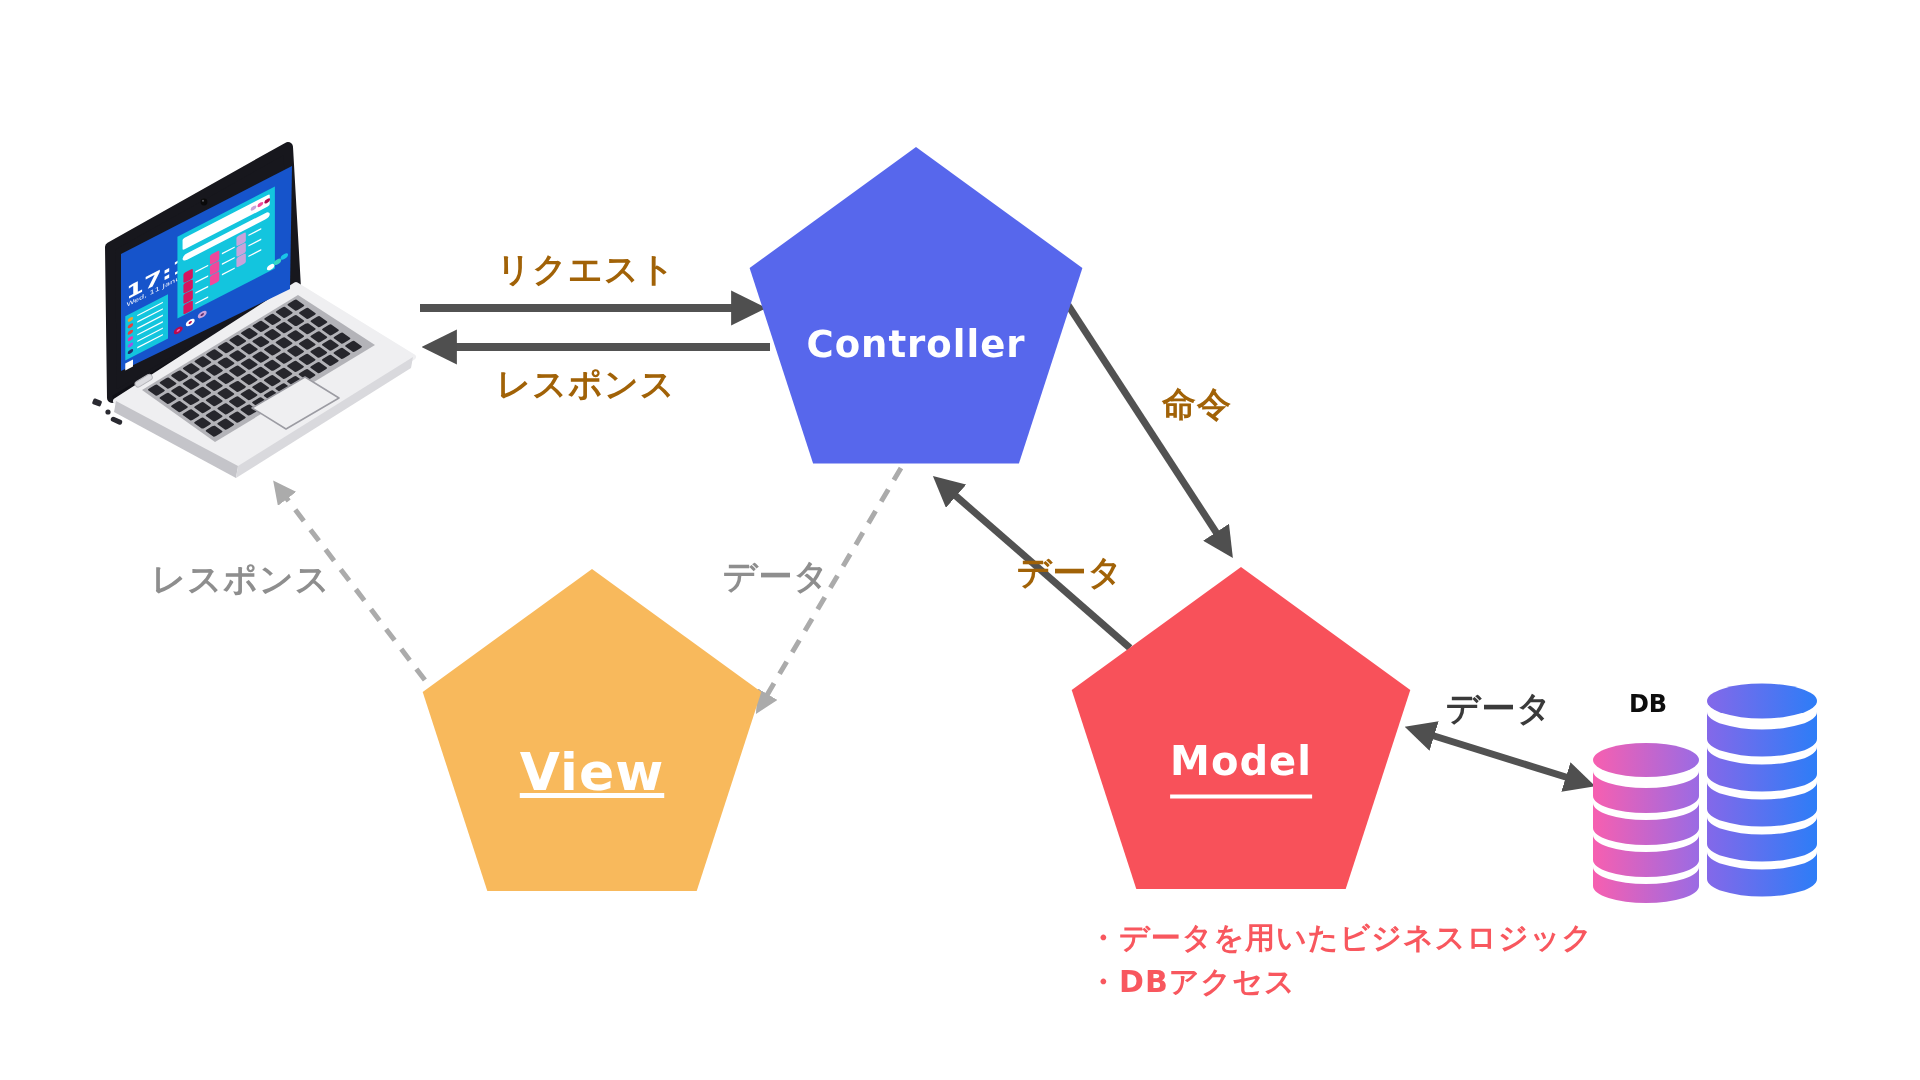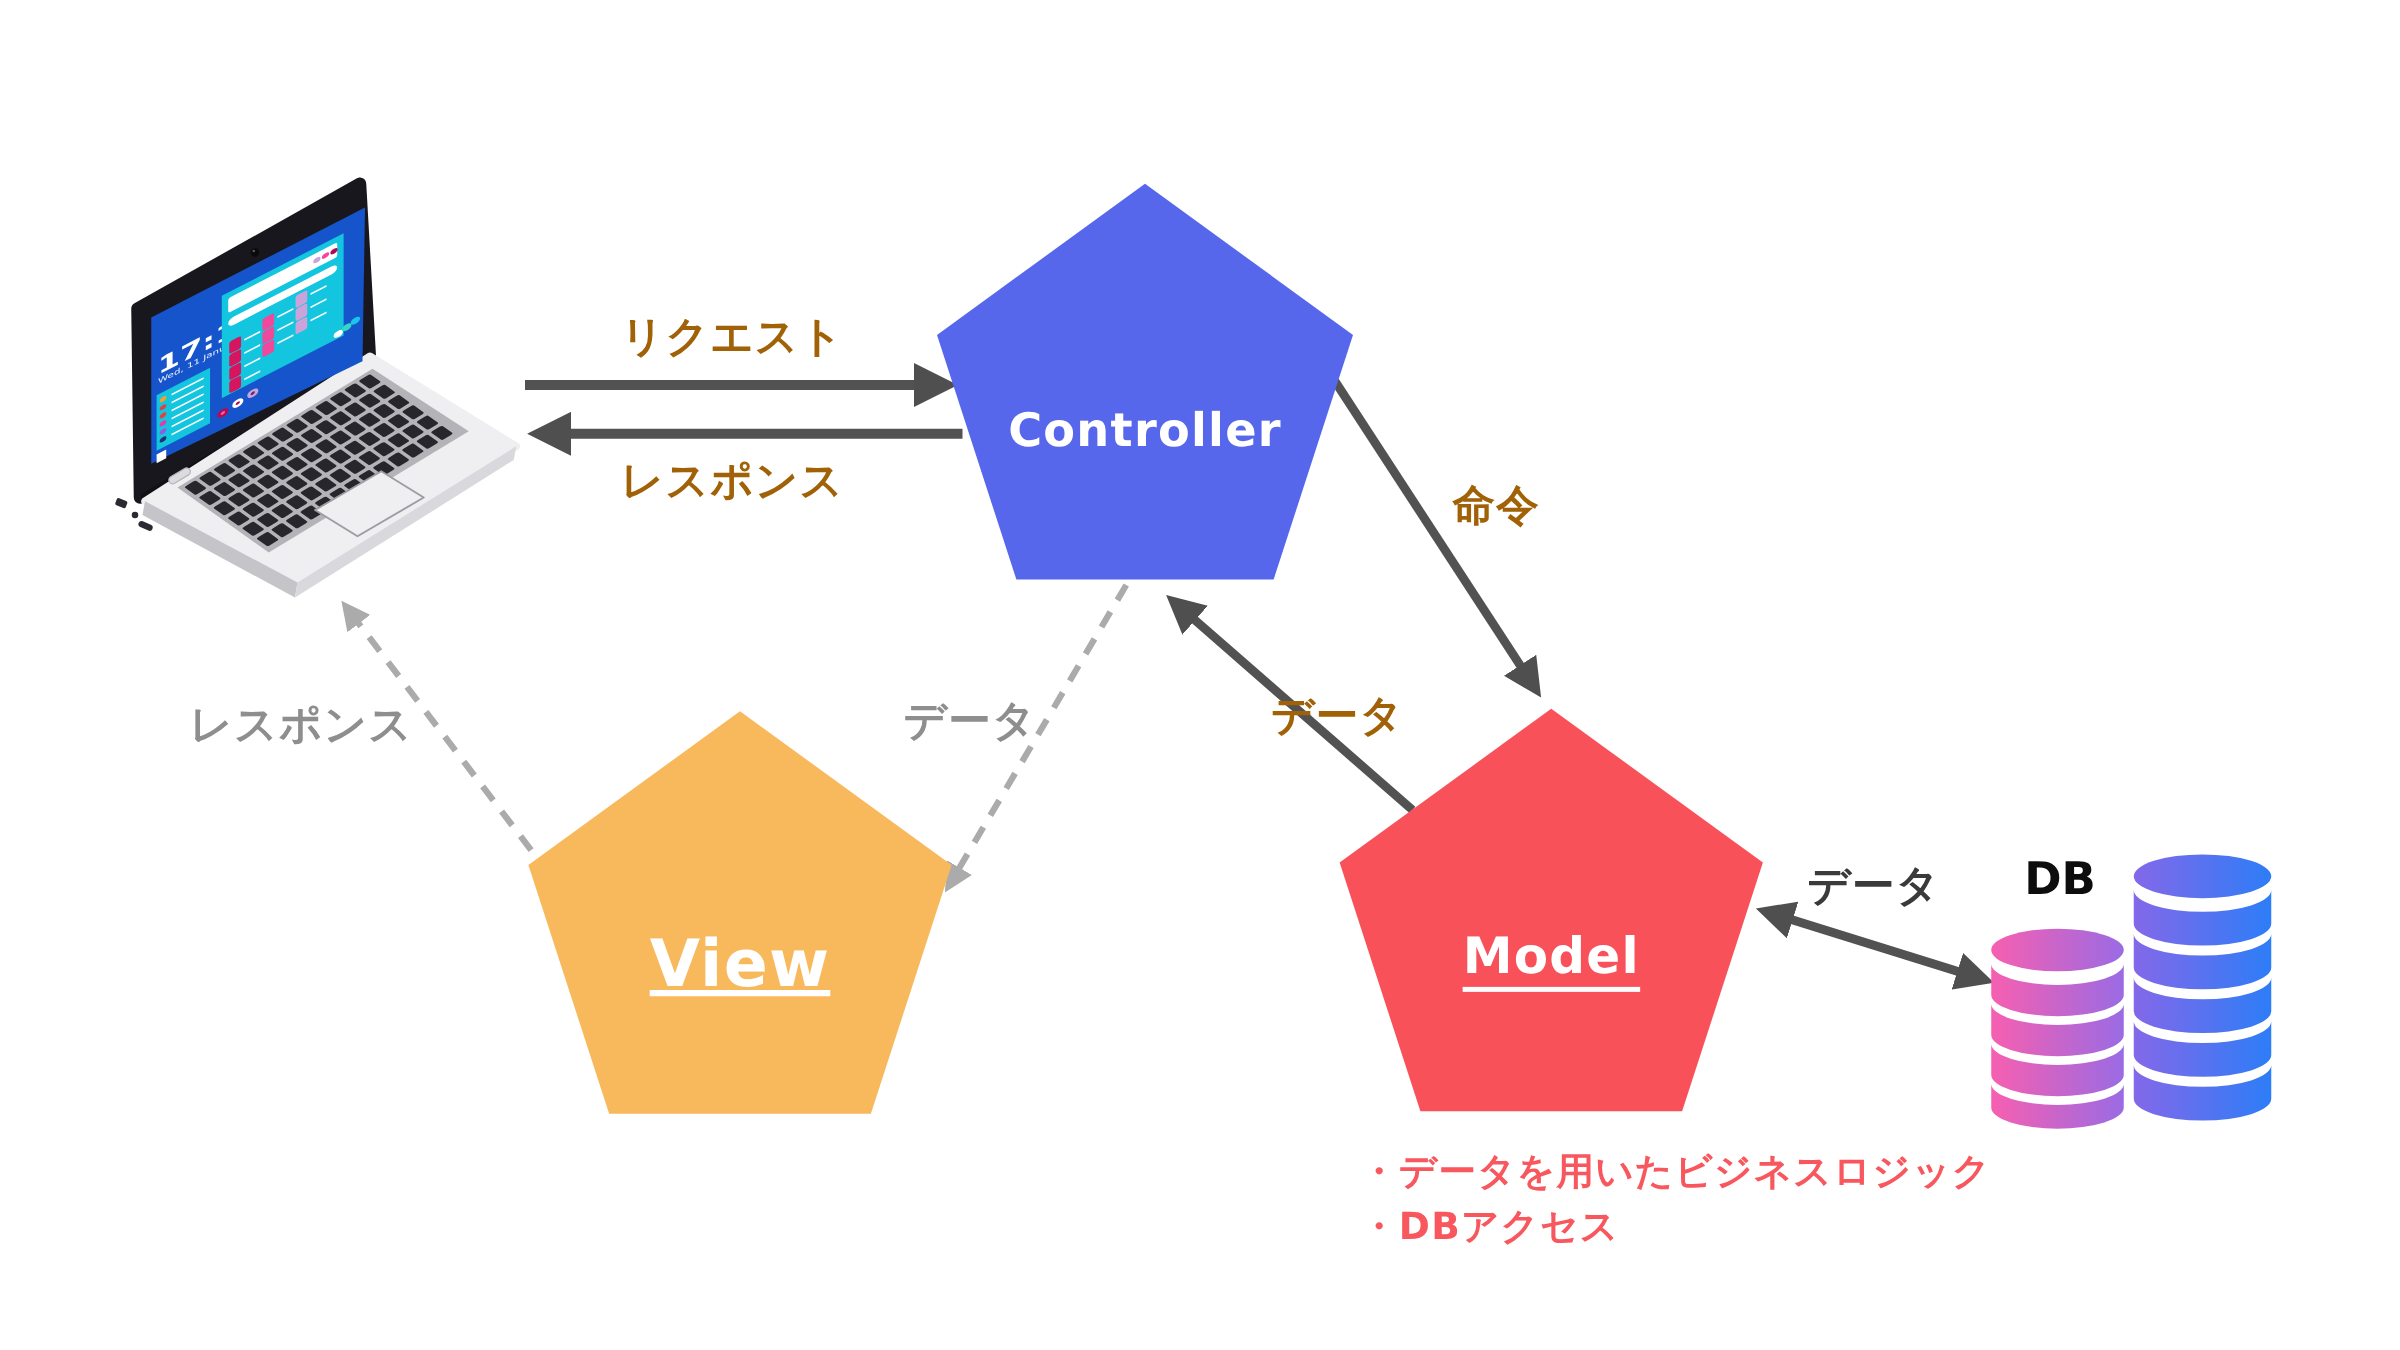--- a/index.html
+++ b/index.html
@@ -7,29 +7,29 @@
     position:relative;width:1920px;height:1080px;background:#ffffff;overflow:hidden;
     font-family:"DejaVu Sans","Liberation Sans",sans-serif;
   }
   .stage svg.diagram{position:absolute;left:0;top:0;}
   .lbl{
     position:absolute;transform:translate(-50%,-50%);
     font-weight:800;font-size:34px;color:#a16207;white-space:nowrap;letter-spacing:1px;
   }
   .lbl.gray{color:#8E8E8E;}
   .lbl.dark{color:#3A3A3A;}
-  .lbl.db{font-size:36px;color:#0d0d0d;letter-spacing:0;}
+  .lbl.db{font-size:24px;color:#0d0d0d;letter-spacing:0;}
   .node-label{
     position:absolute;transform:translate(-50%,-50%);
     color:#ffffff;font-weight:800;white-space:nowrap;letter-spacing:1px;
   }
   .node-label.controller{font-size:37px;text-align:center;}
   .node-label.view{font-size:52px;text-decoration:underline;}
   .node-label.model{font-size:40px;}
-  .node-label.model .u{border-bottom:4px solid #fff;padding-bottom:1px;display:inline-block;}
+  .node-label.model .u{border-bottom:4px solid #fff;padding-bottom:11px;display:inline-block;}
   .notes{
     position:absolute;left:1088px;top:916px;
     color:#F8575E;font-weight:800;font-size:30px;line-height:44px;white-space:nowrap;letter-spacing:1px;
   }
 </style>
 </head>
 <body>
 
 <div class="stage">
 

